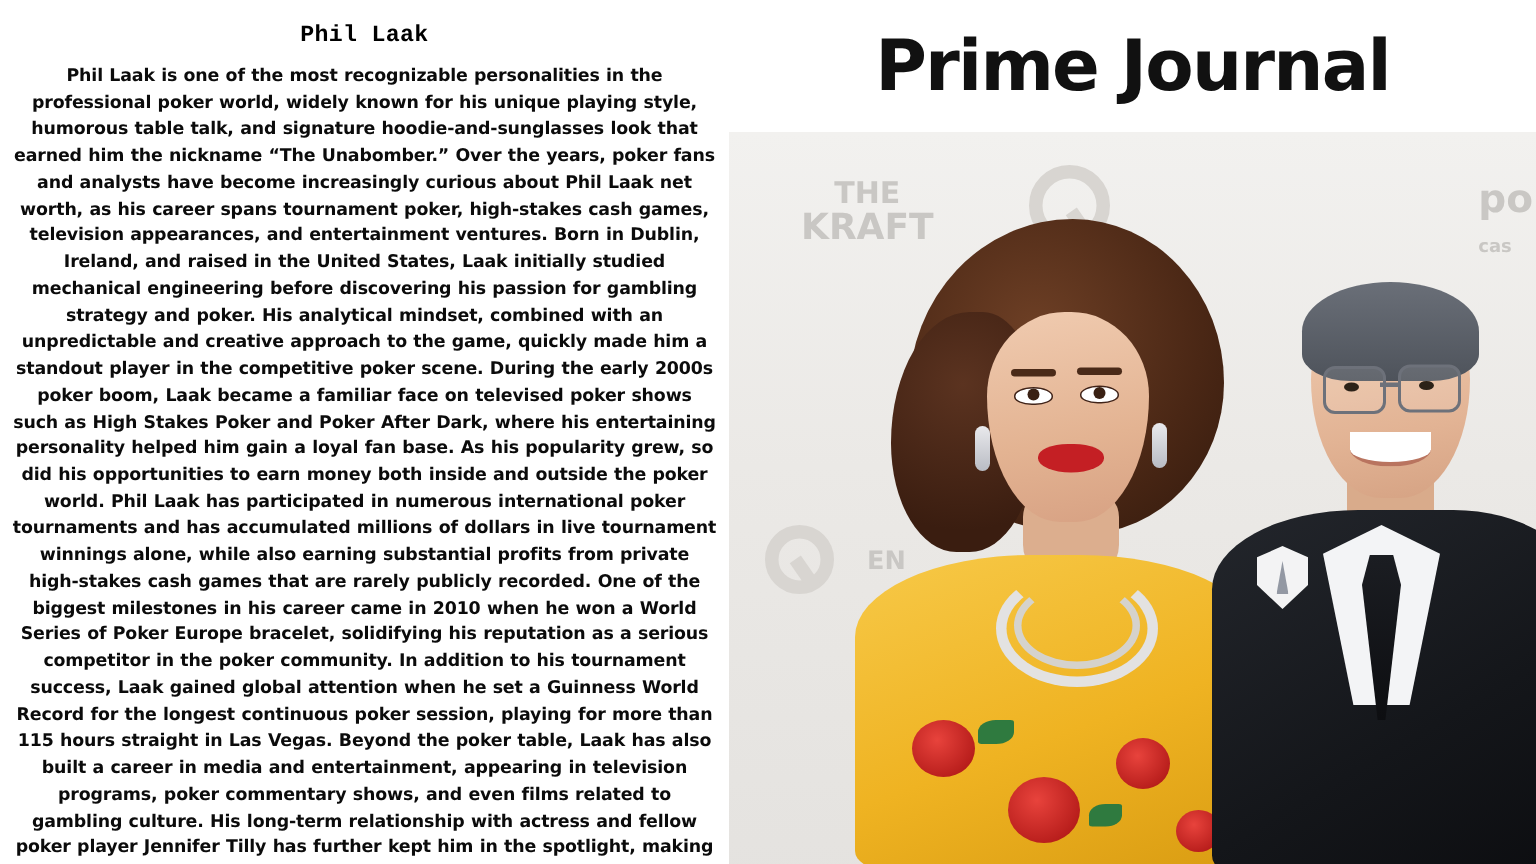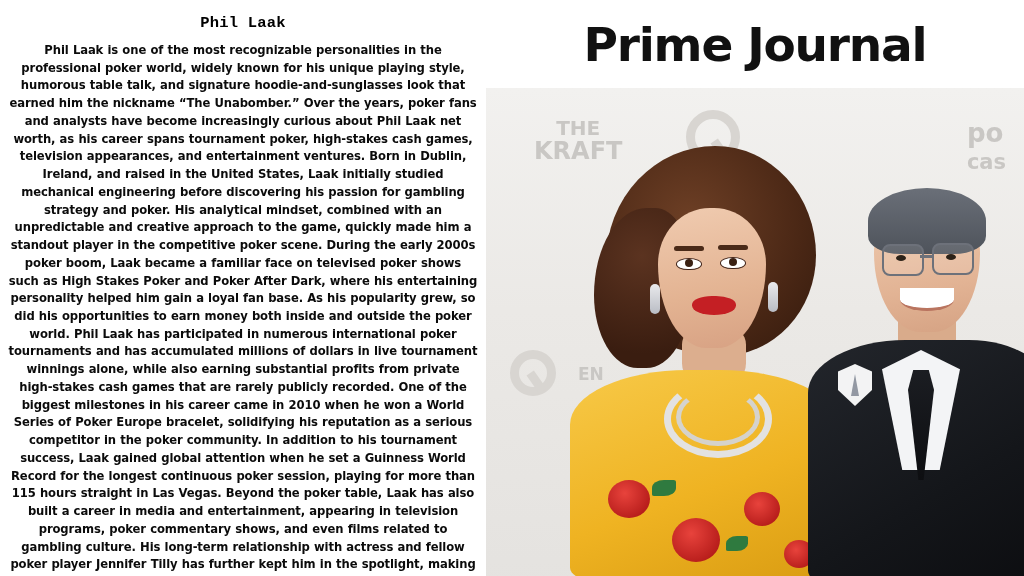--- a/index.html
+++ b/index.html
@@ -389,23 +389,23 @@
       <div class="brand-title">Prime Journal</div>
     </div>
 
     <div class="photo">
       <div class="backdrop"></div>
 
       <div class="logo-tile" style="left:48px; top:30px; font-size:20px;">
         <span>THE</span><br>
         <span style="font-size:24px;">KRAFT</span>
       </div>
-      <div class="logo-tile" style="right:18px; top:32px; font-size:26px; text-align:left;">
+      <div class="logo-tile" style="right:2px; top:32px; font-size:26px; text-align:left;">
         <span>po</span><br>
-        <span style="font-size:21px;">cas</span>
+        <span style="font-size:12px;">cas</span>
       </div>
       <div class="logo-tile" style="left:92px; top:278px; font-size:17px;">
         <span>EN</span>
       </div>
 
       <div class="q-logo" style="left:200px; top:22px; width:54px; height:54px;"></div>
       <div class="q-logo" style="left:430px; top:136px; width:44px; height:44px;"></div>
       <div class="q-logo" style="left:24px; top:262px; width:46px; height:46px;"></div>
 
       <div class="woman-hair"></div>

